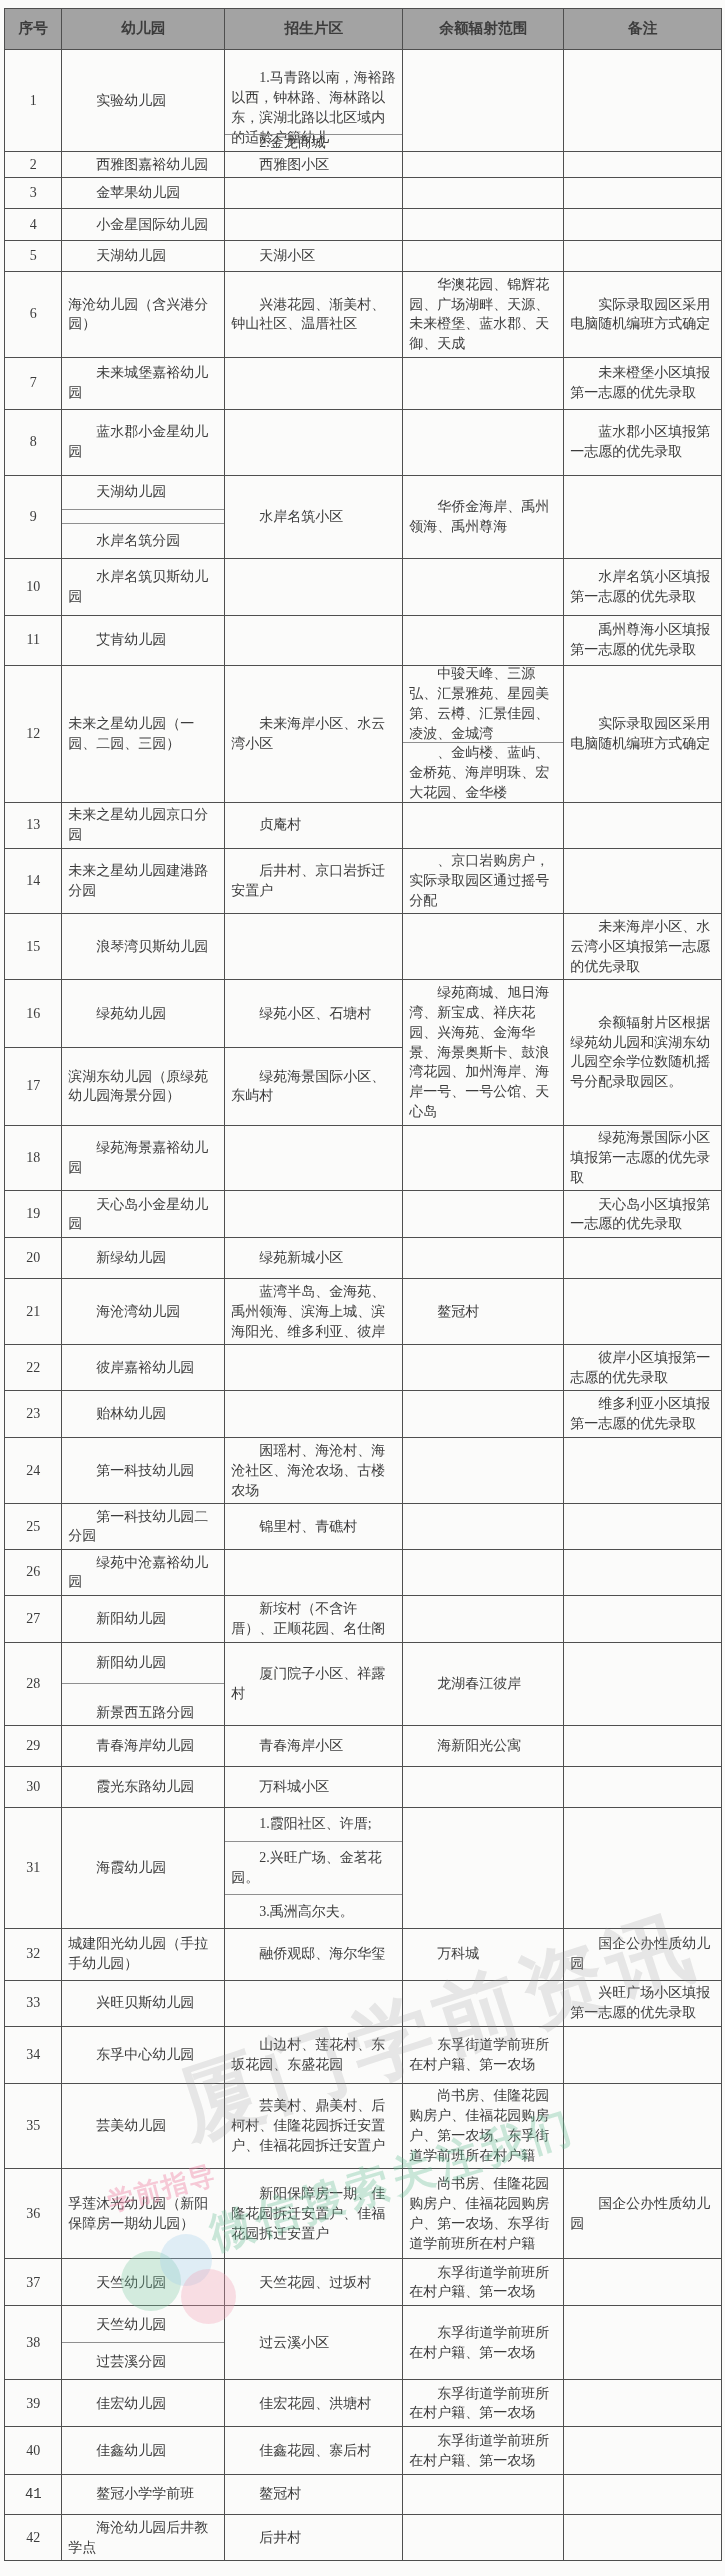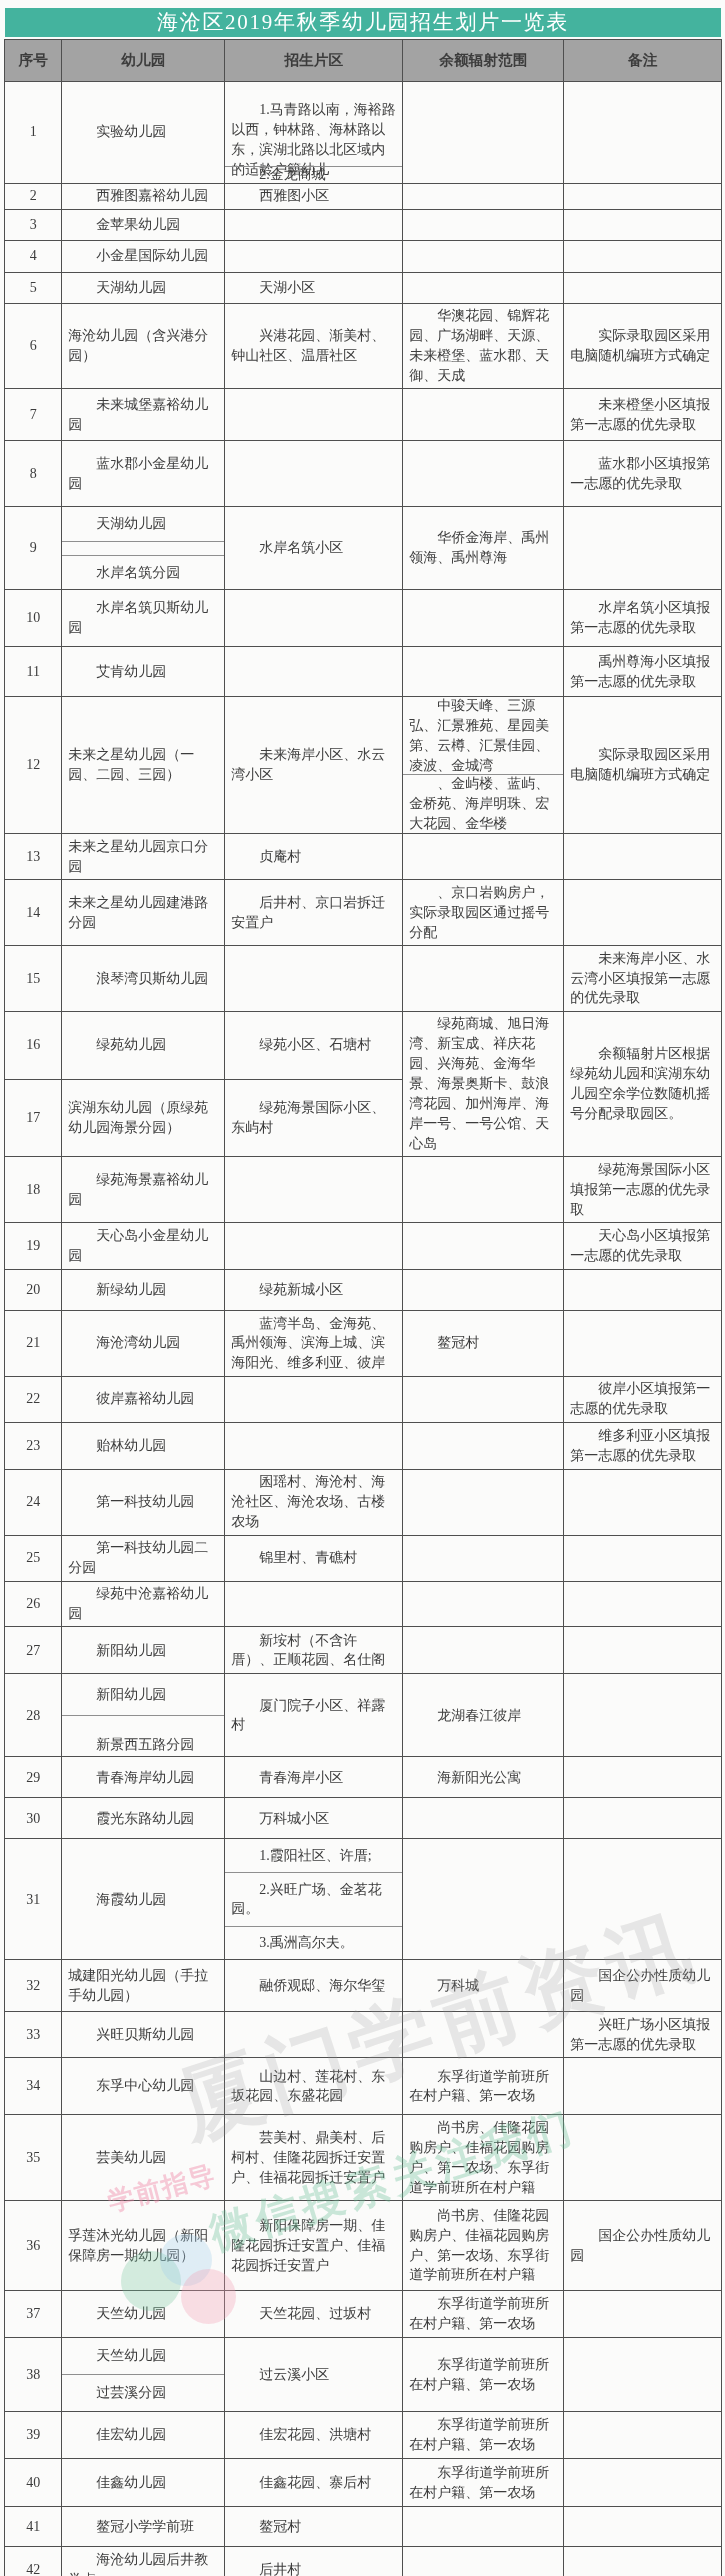--- a/index.html
+++ b/index.html
@@ -79,21 +79,20 @@
   .blob{position:absolute;border-radius:50%;}
   .blob.b1{left:0;top:17.3px;width:60px;height:60px;background:rgba(120,200,160,0.30);}
   .blob.b2{left:39px;top:0;width:52px;height:52px;background:rgba(160,205,235,0.30);}
   .blob.b3{left:60px;top:35px;width:55px;height:55px;background:rgba(242,160,181,0.32);}
 </style>
 </head>
 <body>
 
 <div class="page">
 
-  <div class="title-bar">海沧区2019年秋季幼儿园招生划片一览表</div>
 
   <table class="main">
     <colgroup>
       <col style="width:57px">
       <col style="width:163px">
       <col style="width:178px">
       <col style="width:161px">
       <col style="width:158px">
     </colgroup>
     <thead>
@@ -741,21 +740,21 @@
           <td>
             <div class="txt">佳鑫花园、寨后村</div>
           </td>
           <td>
             <div class="txt">东孚街道学前班所在村户籍、第一农场</div>
           </td>
           <td>
             <div class="txt"></div>
           </td>
         </tr>
-        <tr style="height: 40px;">
+        <tr style="height: 40px; font-family: Liberation Mono, monospace;">
           <td class="num">41</td>
           <td>
             <div class="txt">鳌冠小学学前班</div>
           </td>
           <td>
             <div class="txt">鳌冠村</div>
           </td>
           <td>
             <div class="txt"></div>
           </td>

